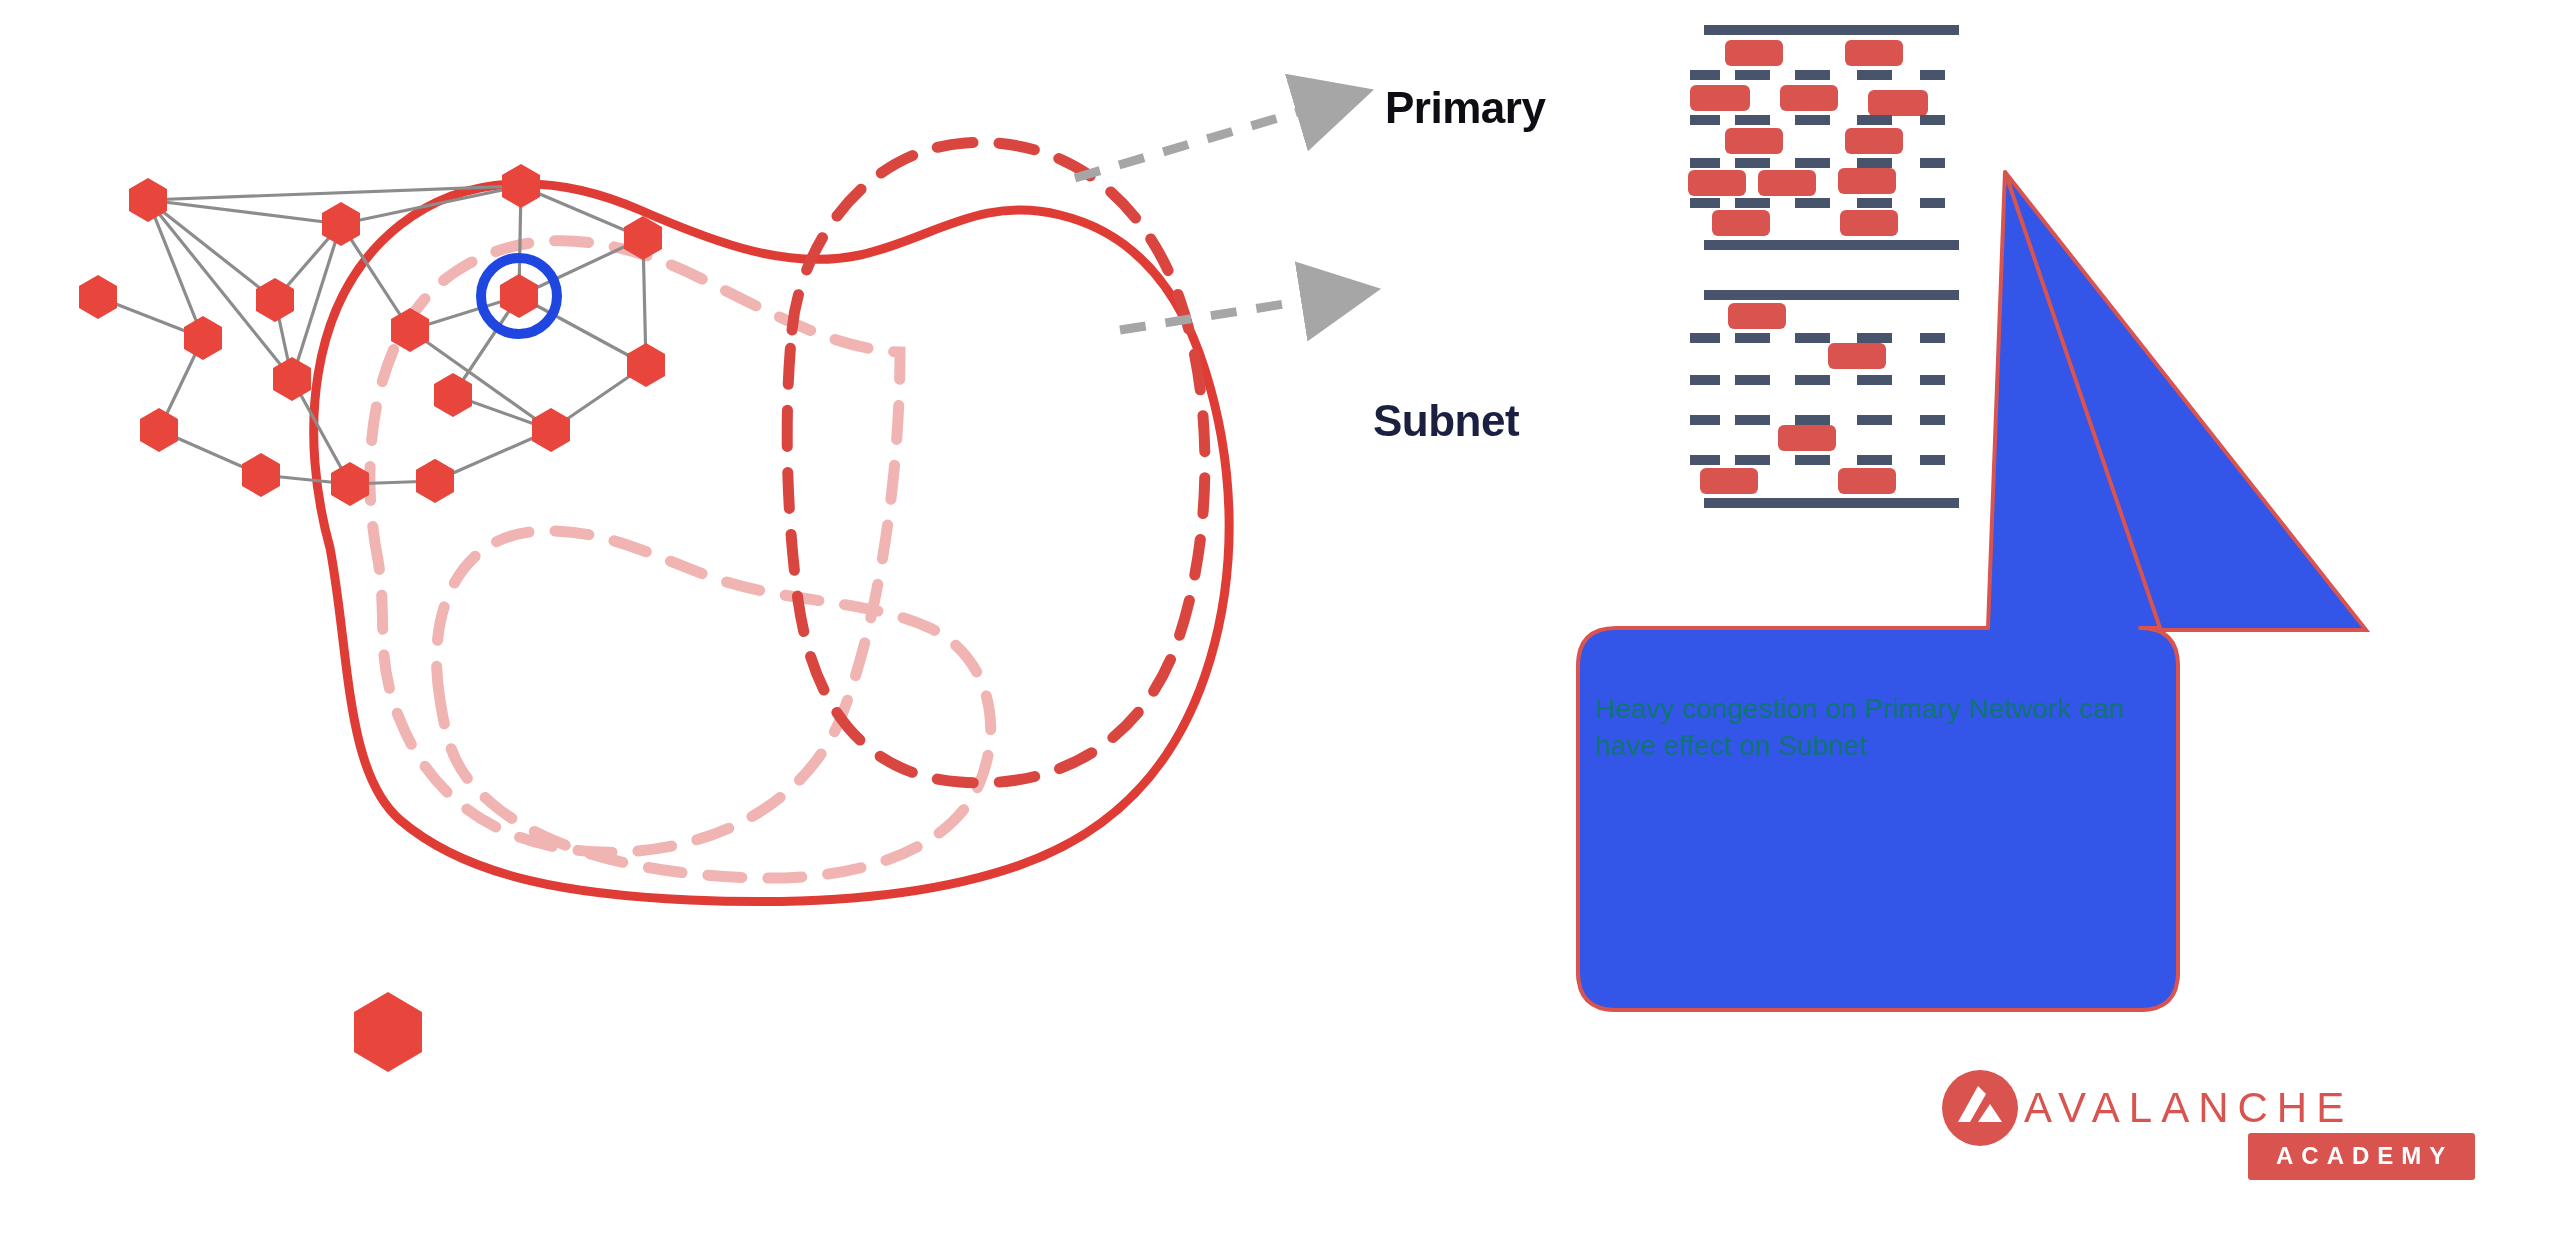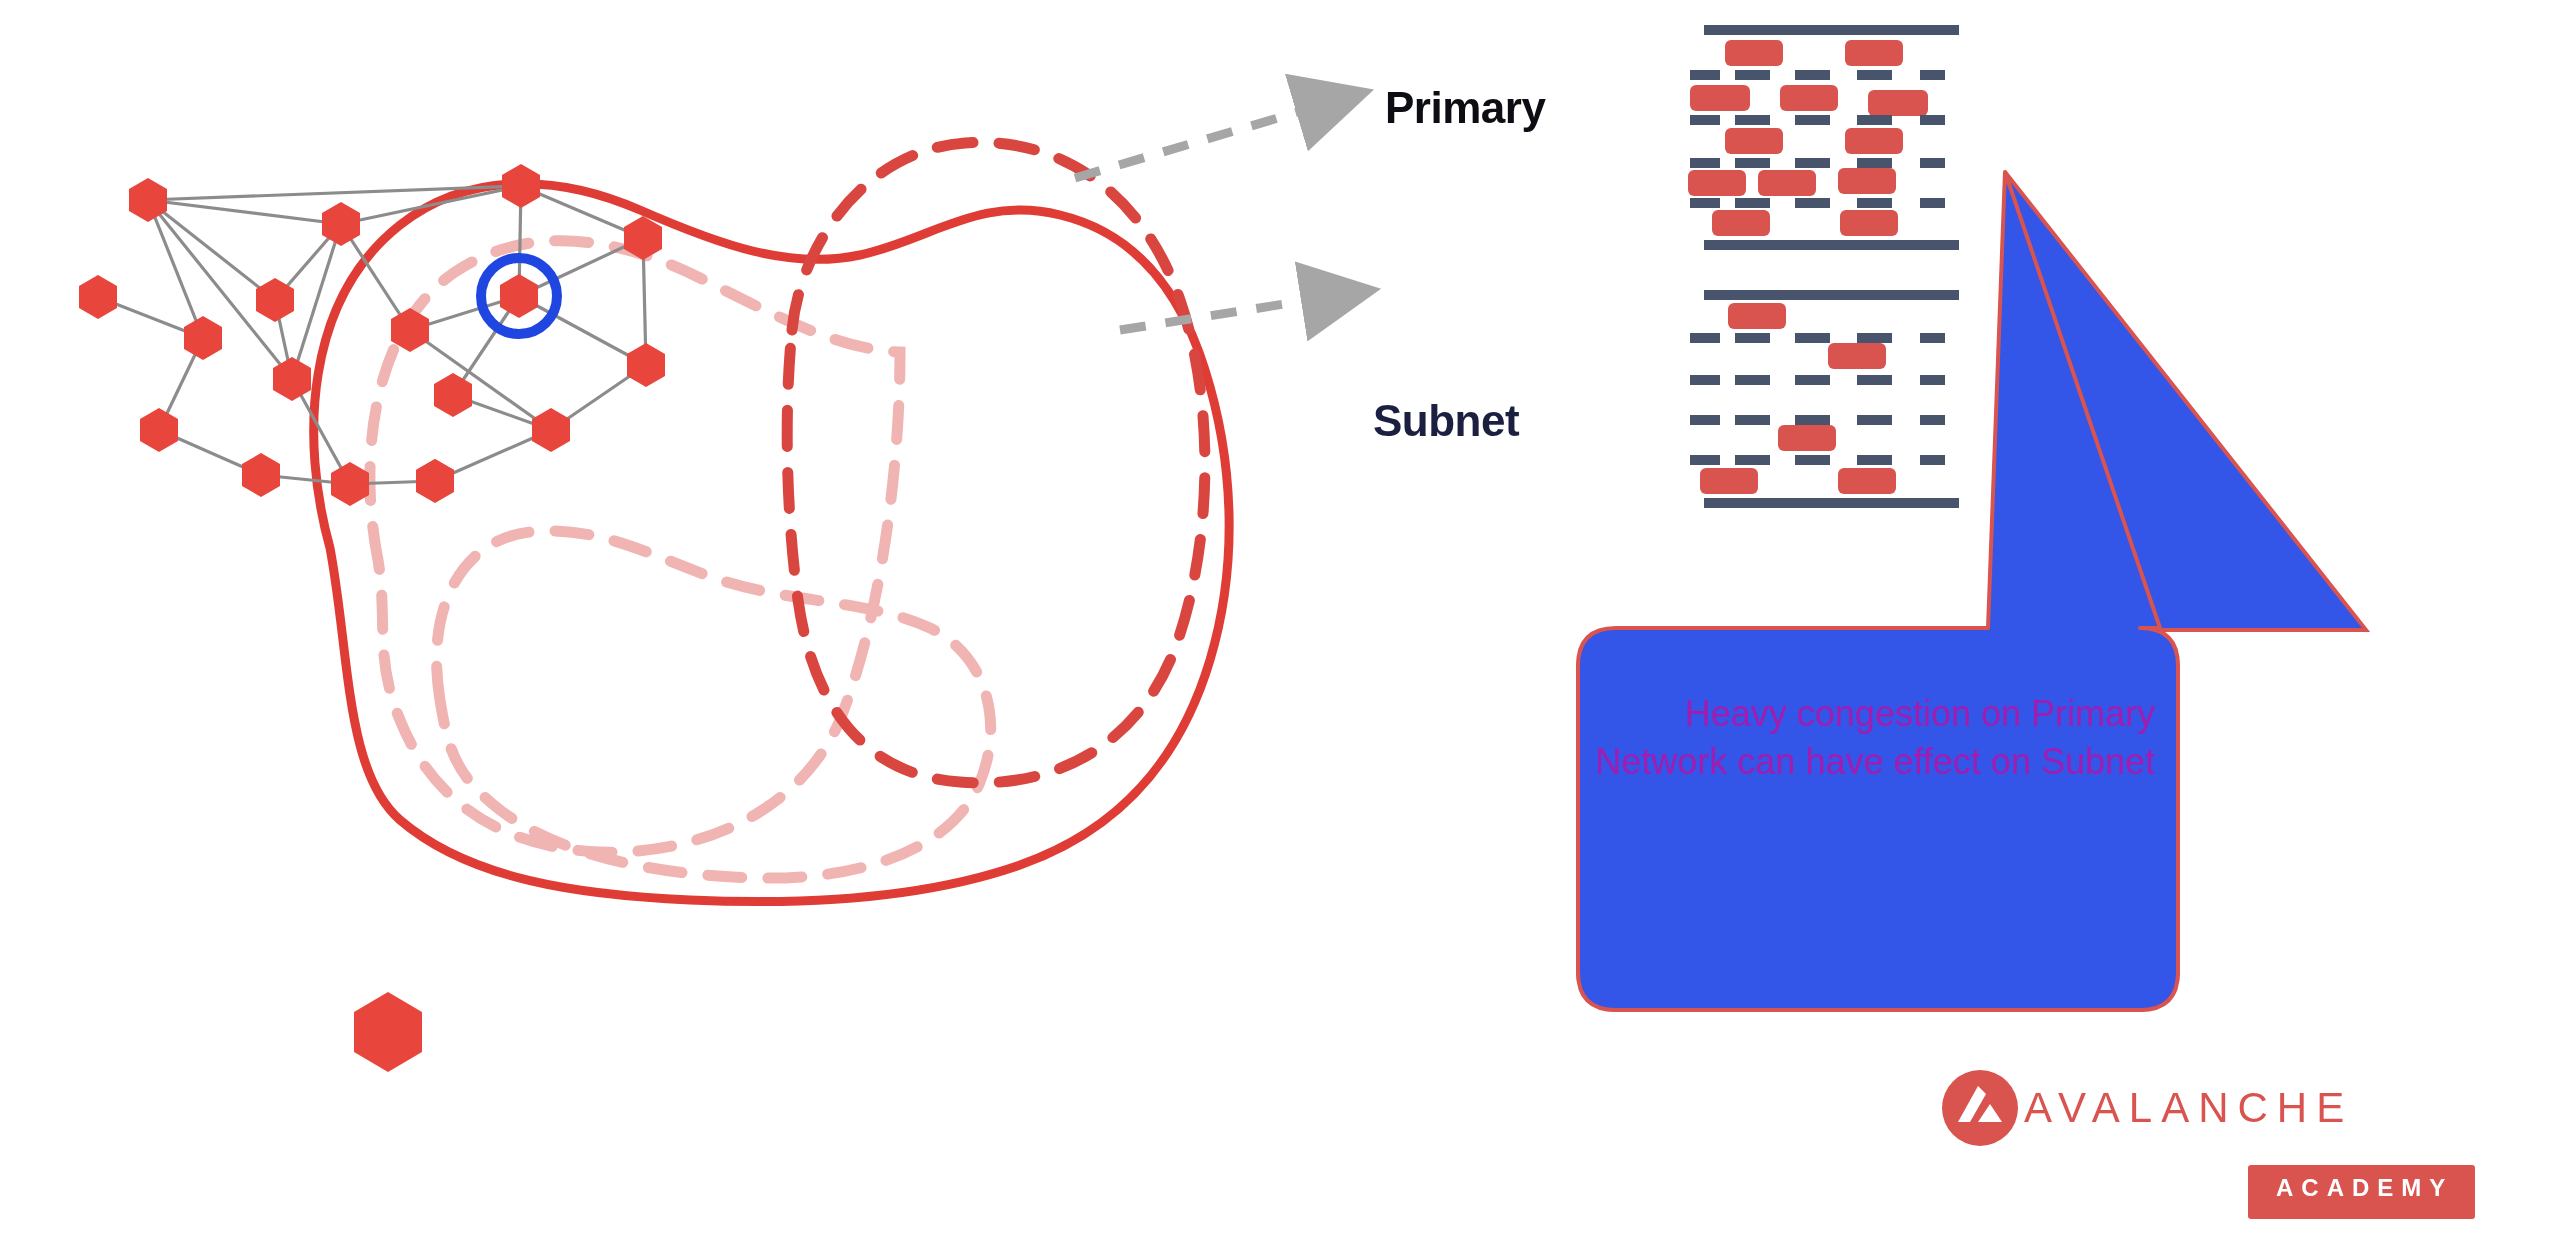--- a/index.html
+++ b/index.html
@@ -59,23 +59,23 @@
     font-size: 68px;
     font-weight: bold;
     color: #000000;
     letter-spacing: -1.5px;
   }
   .bubble-text {
     position: absolute;
     left: 1595px;
     top: 690px;
     width: 560px;
-    text-align: right;
-    color: #a21caf;
-    font-size: 36px;
+    text-align: left;
+    color: #0f766e;
+    font-size: 28px;
     line-height: 1.33;
   }
   .logo {
     position: absolute;
     left: 1940px;
     top: 1068px;
     display: flex;
     align-items: center;
     gap: 4px;
   }
@@ -87,23 +87,22 @@
   }
   .logo-academy {
     position: absolute;
     left: 2248px;
     top: 1133px;
     background: #d9534f;
     color: #ffffff;
     font-size: 24px;
     letter-spacing: 8px;
     font-weight: bold;
-    padding: 9px 22px 17px 28px;
+    padding: 9px 22px 10px 28px;
     border-radius: 3px;
-    margin-top: 32px;
   }
 </style>
 </head>
 <body>
 
 <div id="stage">
 
   <svg class="layer" viewBox="0 0 2558 1258">
     <defs>
       <marker id="arrowhead" markerWidth="9" markerHeight="9" refX="1" refY="4.5" orient="auto">

